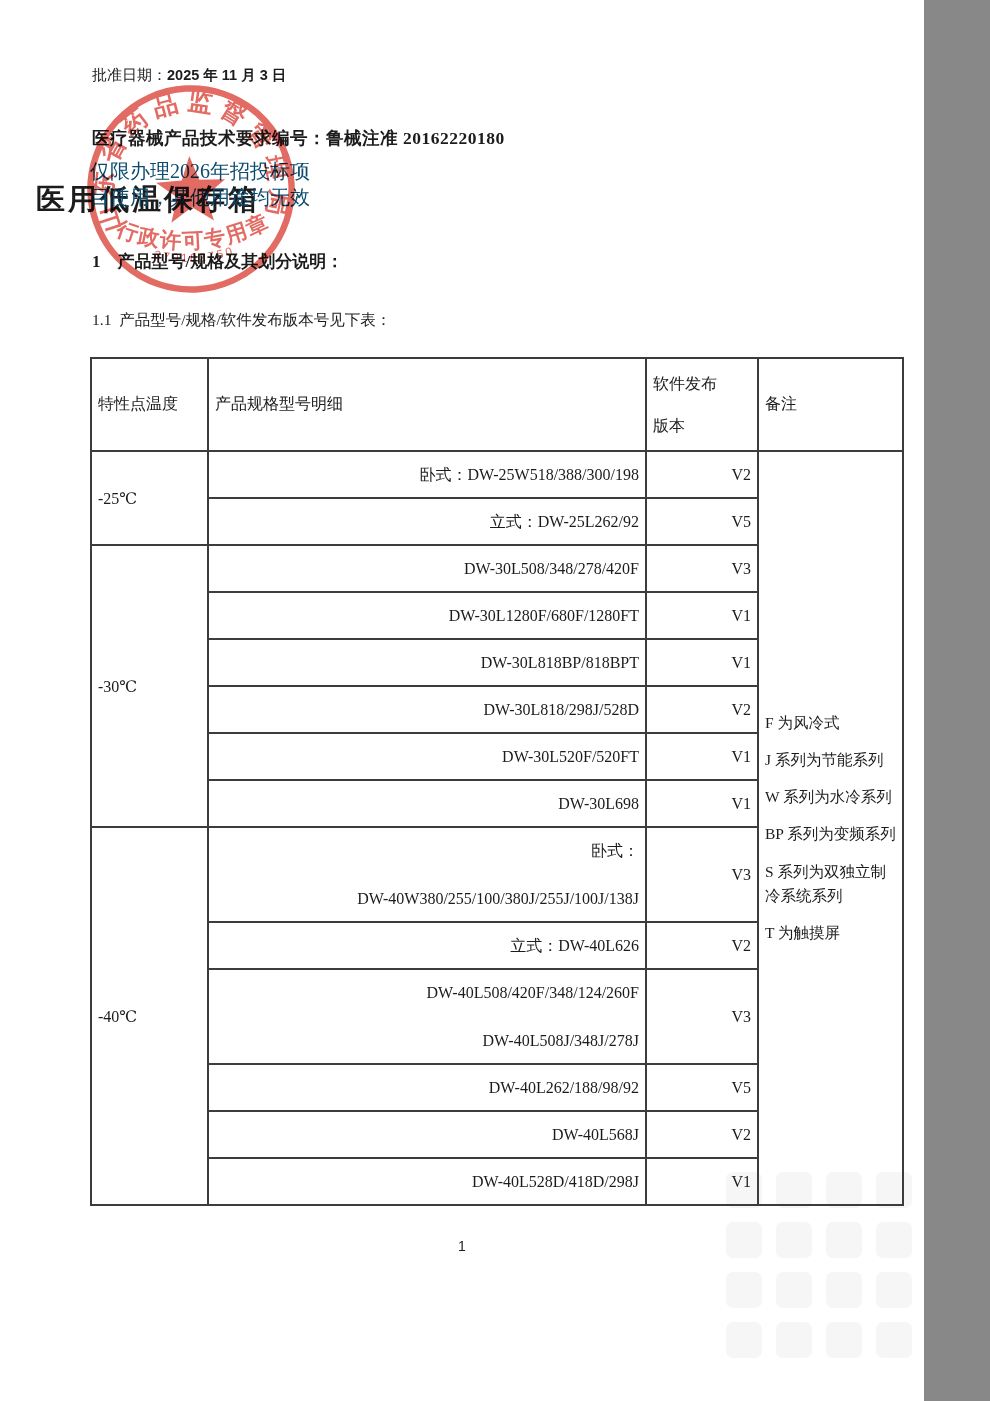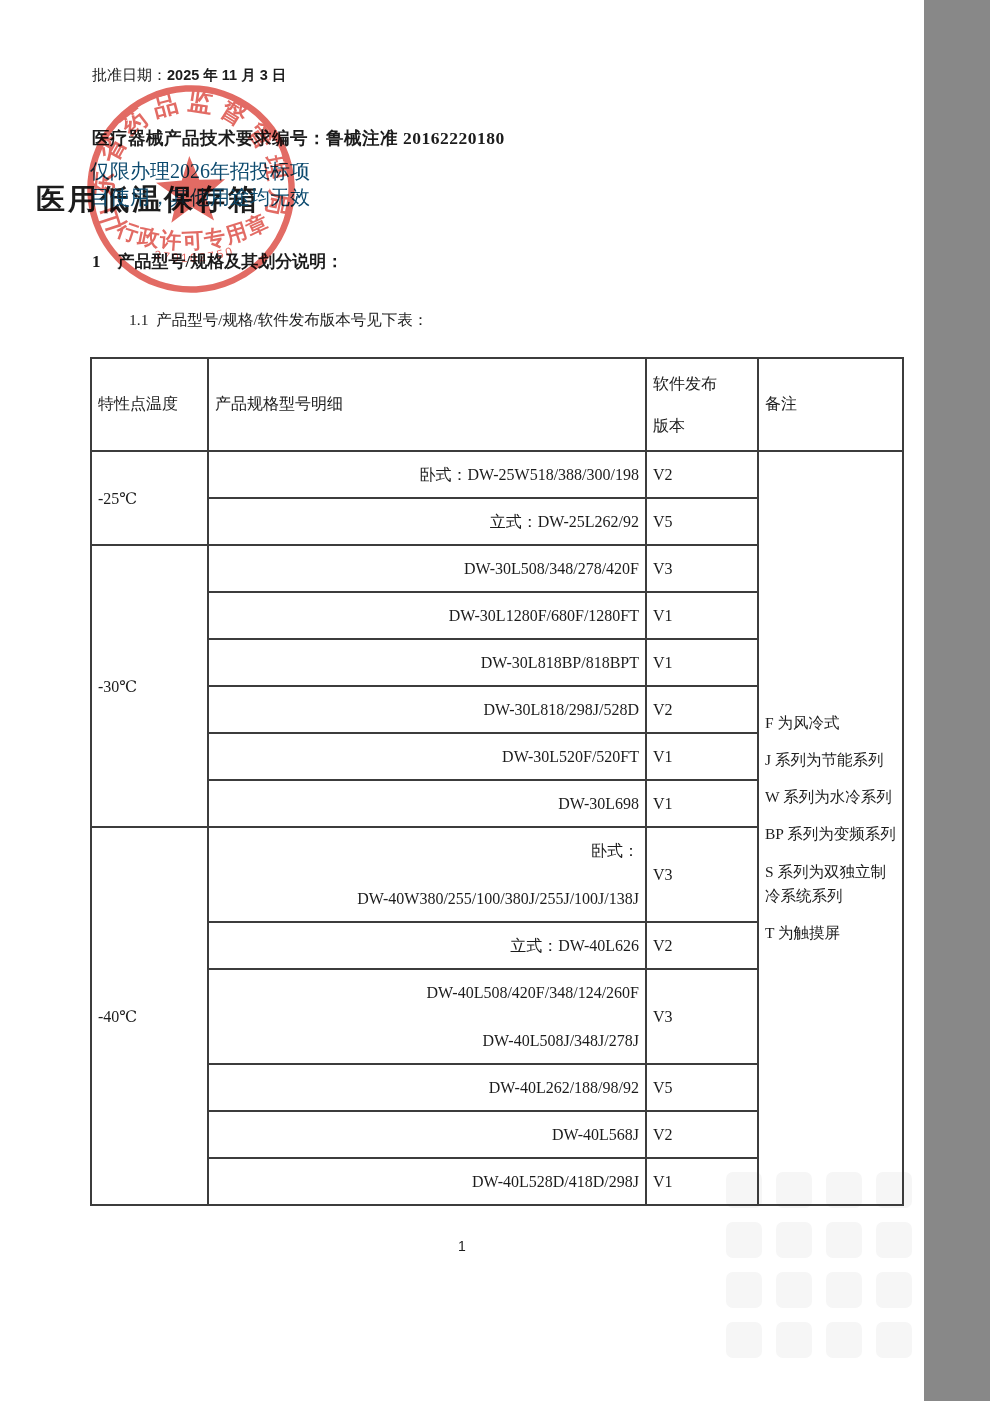--- a/index.html
+++ b/index.html
@@ -12,42 +12,42 @@
     overflow:hidden;
   }
   
   .approval-date{position:absolute;left:92px;top:66px;font-size:15px;}
   .approval-date .date-part{font-family:"Liberation Sans",sans-serif;font-weight:bold;font-size:14.5px;}
   .doc-number{position:absolute;left:92px;top:126px;font-size:17.5px;font-weight:bold;letter-spacing:.5px;}
   .notice{position:absolute;left:90px;top:158px;font-size:20px;line-height:26px;z-index:3;}
   .doc-title{position:absolute;left:0;top:180px;width:100%;text-align:left;
     font-size:29px;font-weight:bold;letter-spacing:3px;padding-left:36px;}
   .section-1{position:absolute;left:92px;top:250px;font-size:17px;font-weight:bold;white-space:pre;z-index:3;}
-  .section-1-1{position:absolute;left:92px;top:310px;font-size:15.5px;white-space:pre;margin-left:37px;}
+  .section-1-1{position:absolute;left:92px;top:310px;font-size:15.5px;white-space:pre;}
   
   table.spec{
     position:absolute;left:90px;top:357px;
     border-collapse:collapse;table-layout:fixed;
     width:812px;z-index:2;background:transparent;
   }
   table.spec td,table.spec th{
     border:2px solid #3c3c3c;
     font-weight:normal;font-size:16px;
     padding:2px 6px;vertical-align:middle;
     overflow:hidden;
   }
   col.c-temp{width:117px;}col.c-model{width:438px;}col.c-ver{width:112px;}col.c-note{width:145px;}
   tr.r-head{height:93px;}
   tr.r-norm{height:47px;}
   tr.r-tall{height:95px;}
   th.th{ text-align:left;font-size:16.5px;}
   th.th-soft{white-space:pre-line;line-height:2.6;}
   td.temp-cell{text-align:left;padding-left:8px;font-size:16px;}
   td.model-cell{text-align:right;padding-left:14px;white-space:pre-line;line-height:1.5;}
-  td.ver-cell{text-align:left;margin-left:24px;}
+  td.ver-cell{text-align:right;margin-left:24px;}
   td.note-cell{vertical-align:middle;padding-left:9px;padding-right:4px;}
   .note-item{font-size:15.5px;line-height:1.55;margin:13px 0;}
   
   .page-number{position:absolute;left:0;top:1238px;width:100%;text-align:center;
     font-family:"Liberation Sans",sans-serif;font-size:14px;}
   
   .stamp{
     position:absolute;left:84px;top:82px;width:214px;height:214px;
     z-index:5;opacity:.82;mix-blend-mode:multiply;
     transform:rotate(-3deg);pointer-events:none;

